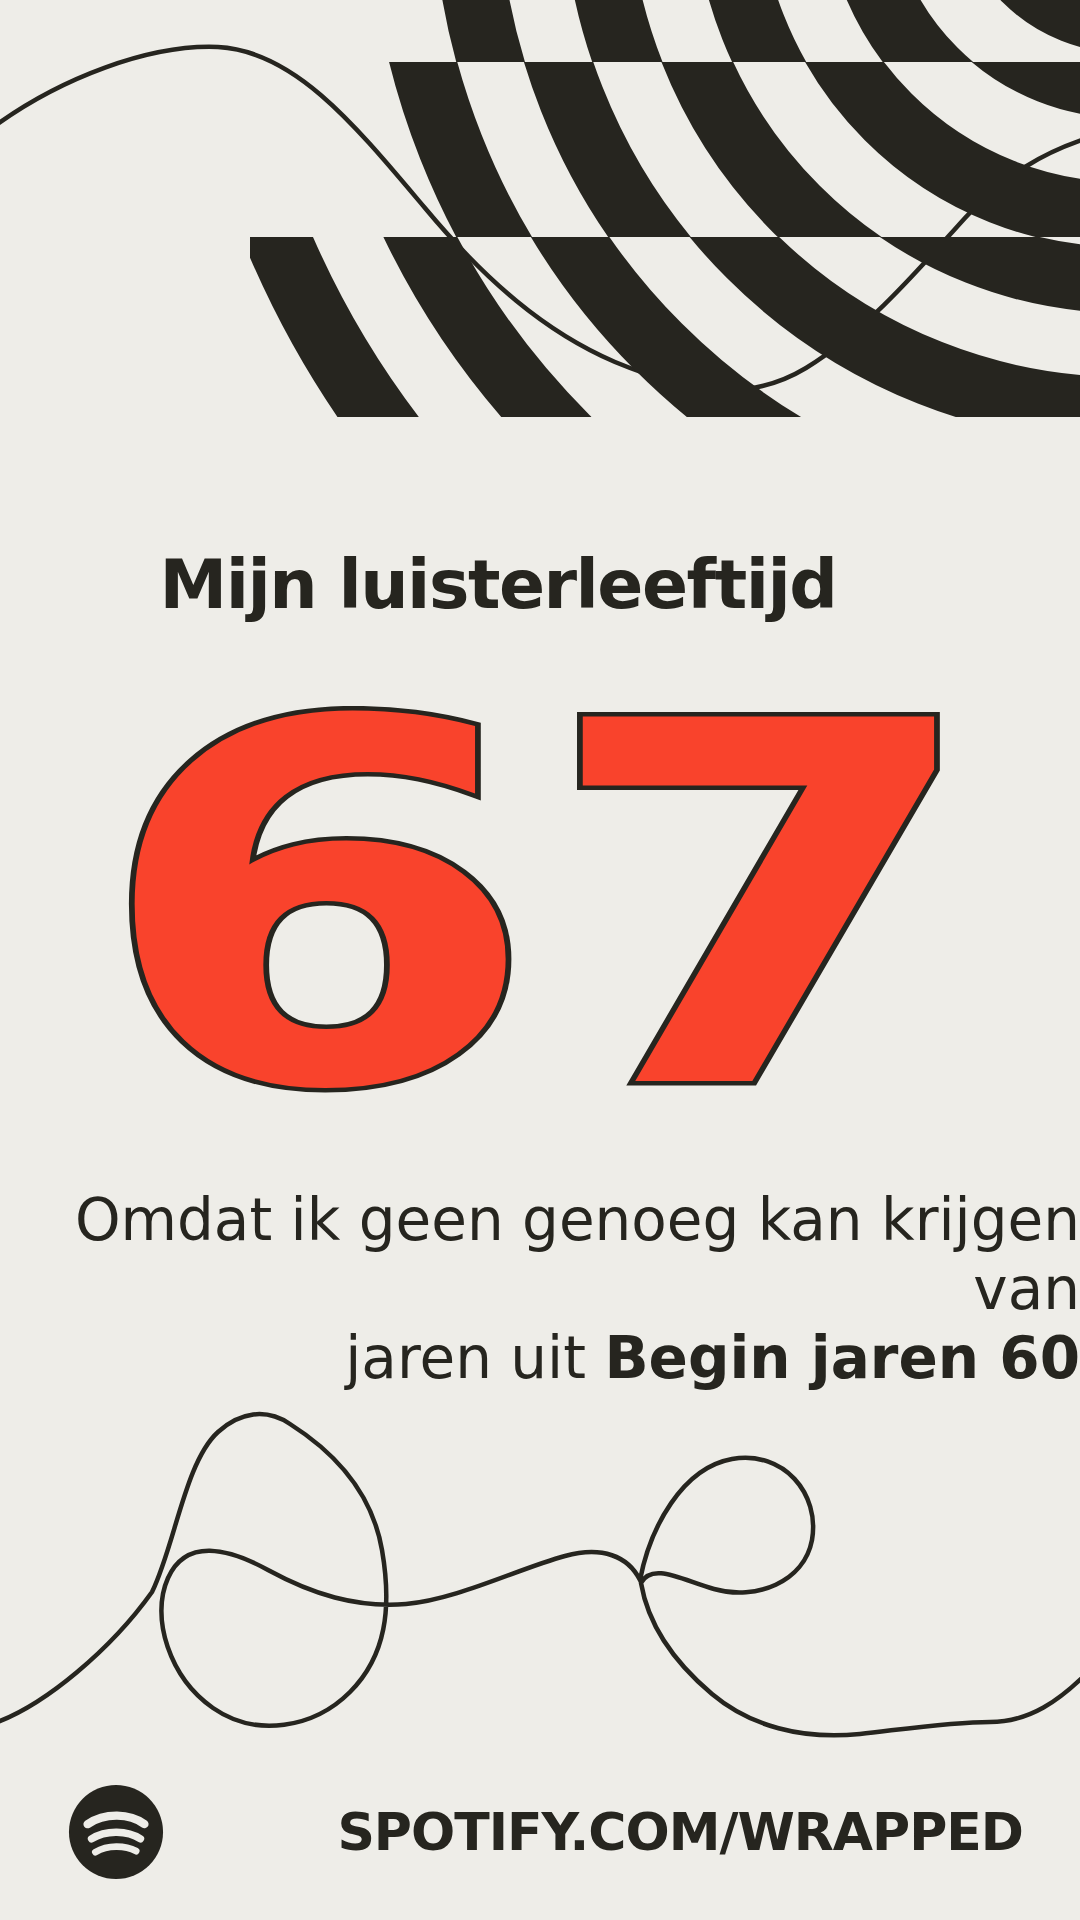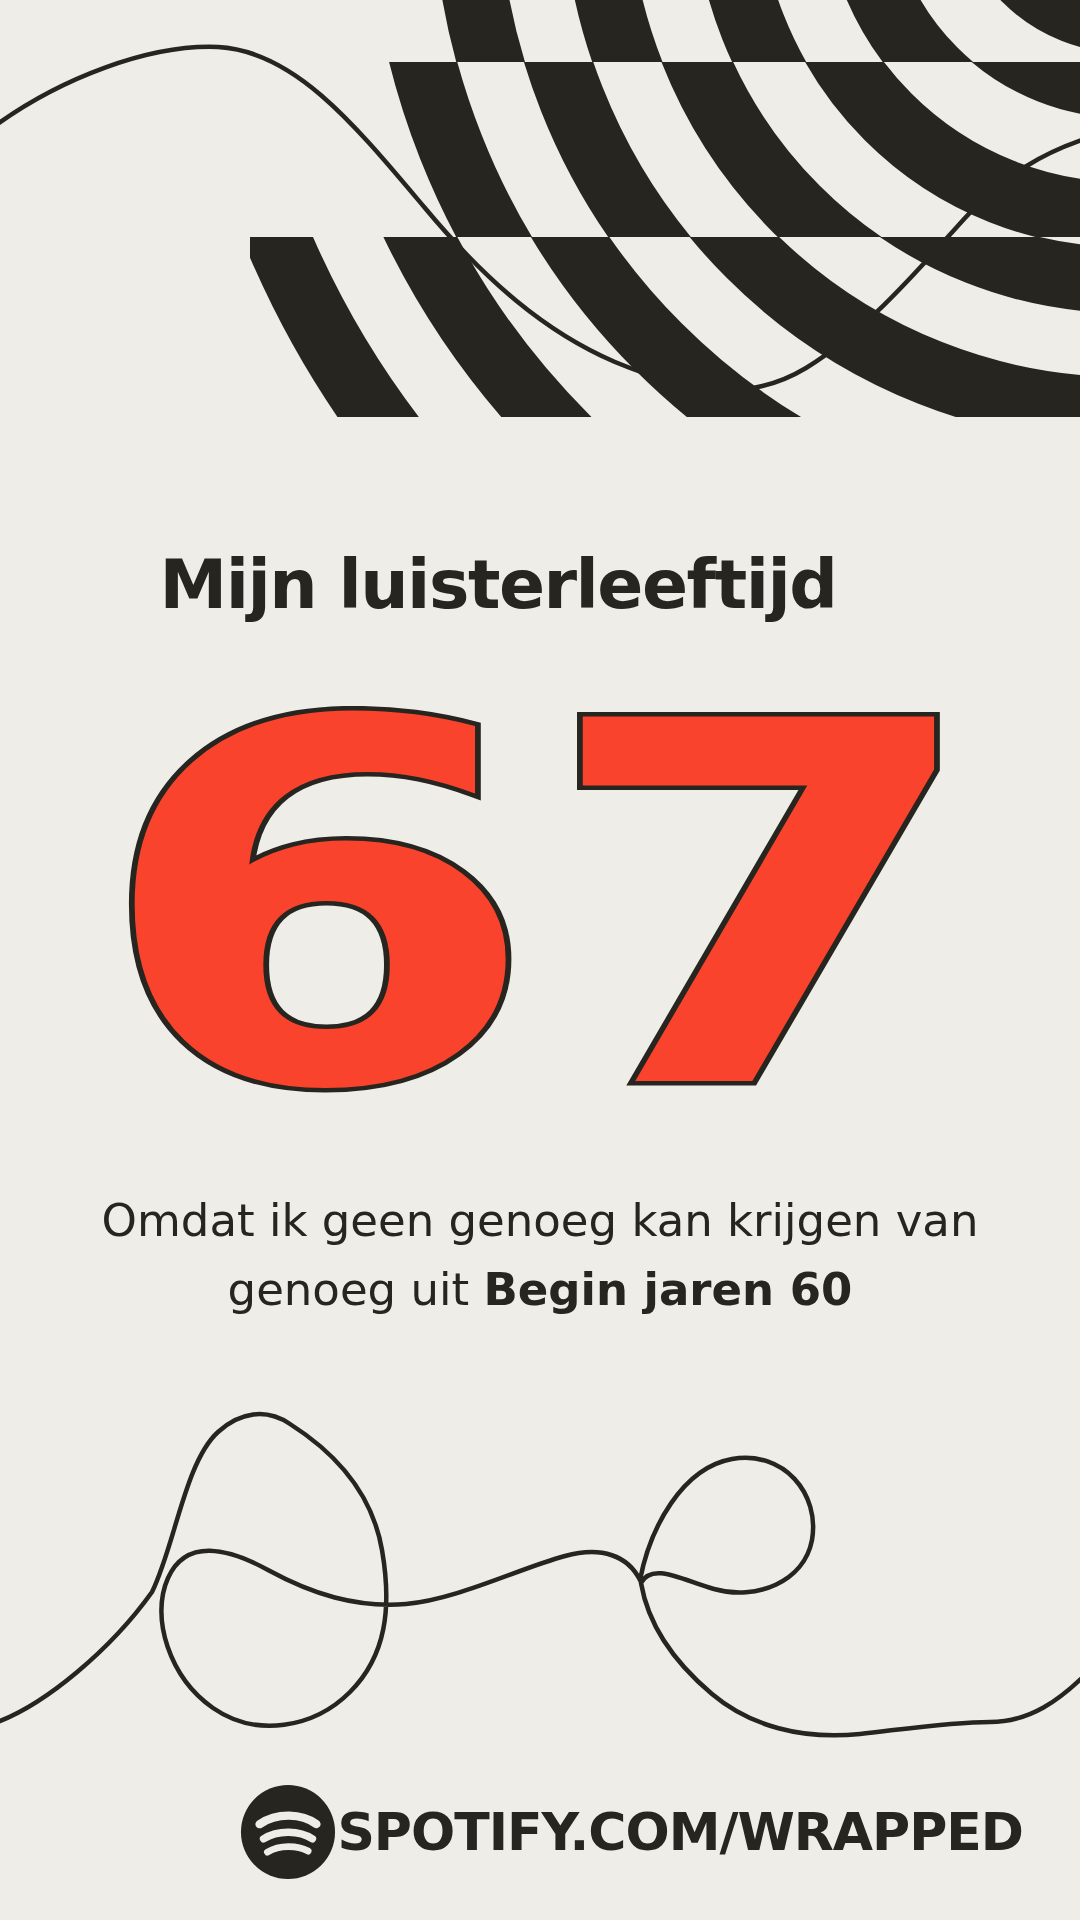--- a/index.html
+++ b/index.html
@@ -13,27 +13,27 @@
   .page-title{
     position:absolute;top:545px;left:0;width:996px;text-align:center;
     font-size:68px;font-weight:bold;letter-spacing:-1.5px;color:var(--ink,#22211C);
   }
   .num-svg{position:absolute;top:706px;left:0;display:block}
   .num-text{
     font-family:"DejaVu Sans",sans-serif;font-weight:bold;font-size:500px;
     fill:var(--accent,#F9432C);stroke:var(--ink,#22211C);stroke-width:9px;paint-order:stroke;
   }
   .desc{
-    position:absolute;top:1186px;left:0;width:1080px;text-align:center;
-    font-size:45px;line-height:69px;color:var(--ink,#22211C);
+    position:absolute;top:1186px;left:0;width:1080px;text-align:right;
+    font-size:58px;line-height:69px;color:var(--ink,#22211C);
   }
   .desc .bold{font-weight:bold}
   .footer{
     position:absolute;left:67px;right:57px;top:1780px;height:104px;
-    display:flex;align-items:center;justify-content:flex-end;
+    display:flex;align-items:center;justify-content:space-between;
   }
   .logo{display:block}
   .url{font-weight:bold;font-size:52px;letter-spacing:-1px;color:var(--ink,#22211C);white-space:nowrap}
 </style>
 </head>
 <body>
 
 <svg id="decor-svg" class="decor" viewBox="0 0 1080 1920" aria-hidden="true">
 
   <path d="M -8,128 C 60,78 150,44 218,47 C 295,51 355,125 425,208
@@ -88,21 +88,21 @@
   </svg>
 
 <div class="page-title">Mijn luisterleeftijd</div>
 
 <svg class="num-svg" width="1080" height="400" viewBox="0 0 1080 400">
   <text class="num-text" x="540" y="375" text-anchor="middle" textLength="890" lengthAdjust="spacingAndGlyphs">67</text>
 </svg>
 
 <div class="desc">
   <div>Omdat ik geen genoeg kan krijgen van</div>
-  <div><span>genoeg uit</span><span> </span><span class="bold">Begin jaren 60</span></div>
+  <div><span>jaren uit</span><span> </span><span class="bold">Begin jaren 60</span></div>
 </div>
 
 <div class="footer">
   <svg class="logo" width="98" height="98" viewBox="0 0 100 100">
     <circle cx="50" cy="50" r="48" style="fill:var(--ink,#26251F)"></circle>
     <path d="M21 42 C 39 30, 64 31, 79 42" fill="none" style="stroke:var(--bg,#EEEDE8)" stroke-width="8.5" stroke-linecap="round"></path>
     <path d="M25 57 C 40 47.5, 62 48.5, 75 57" fill="none" style="stroke:var(--bg,#EEEDE8)" stroke-width="7.5" stroke-linecap="round"></path>
     <path d="M29 70.5 C 41.5 63, 59.5 63.5, 70.5 69.5" fill="none" style="stroke:var(--bg,#EEEDE8)" stroke-width="7" stroke-linecap="round"></path>
   </svg>
   <div class="url">SPOTIFY.COM/WRAPPED</div>

